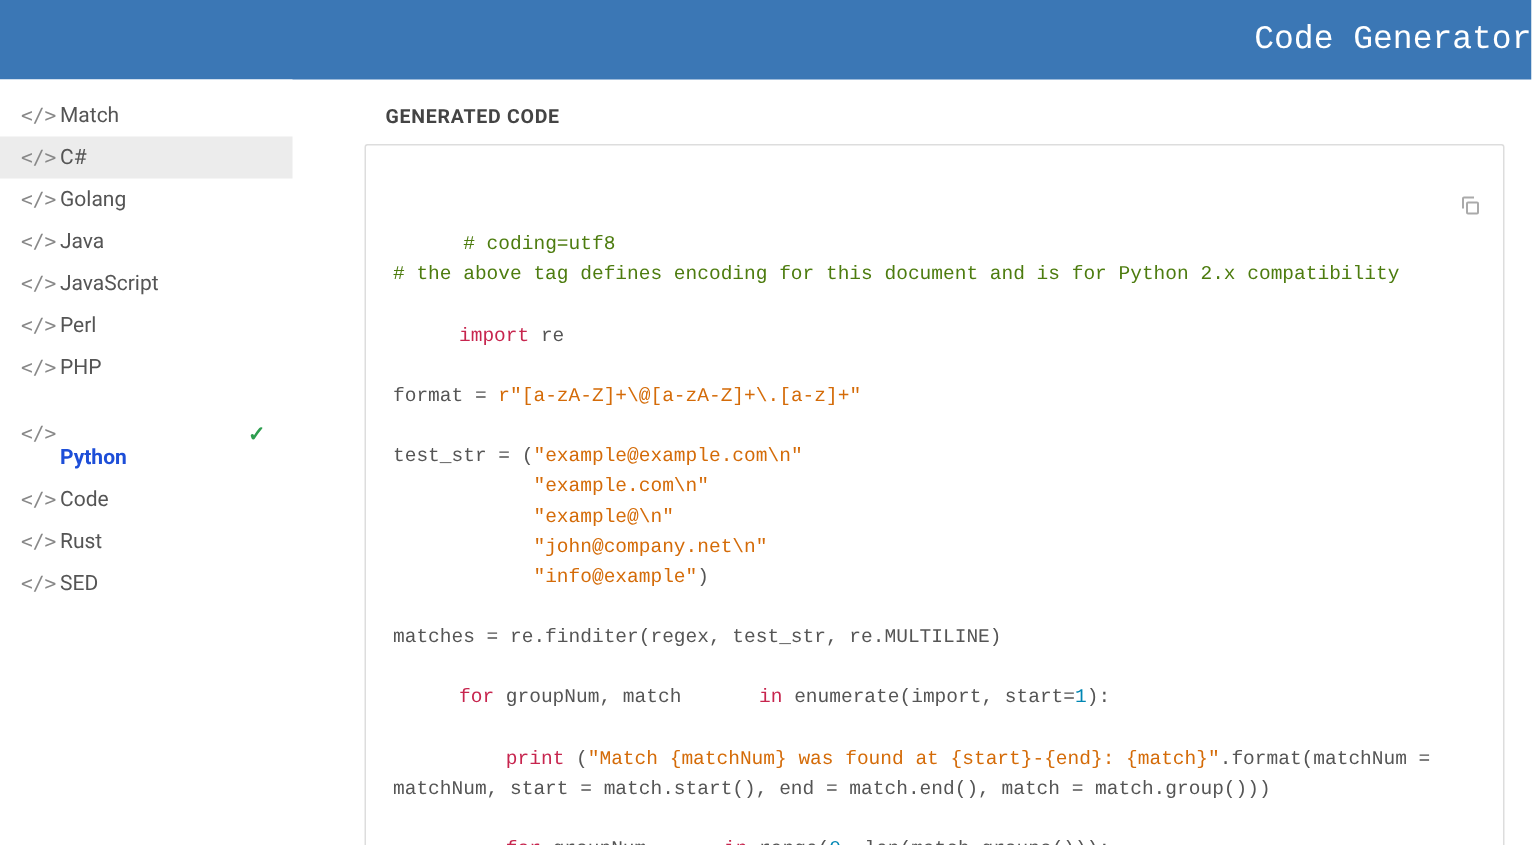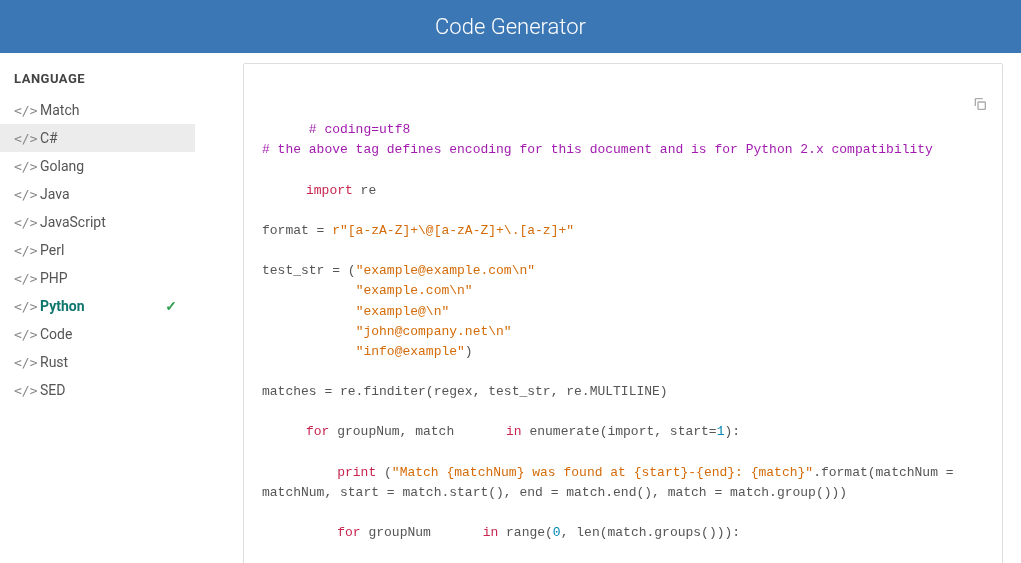--- a/index.html
+++ b/index.html
@@ -1,45 +1,44 @@
 <!DOCTYPE html>
 <html><head>
 <meta charset="utf-8">
 <style>
 * { margin: 0; padding: 0; box-sizing: border-box; }
 body { font-family: -apple-system, BlinkMacSystemFont, "Segoe UI", Roboto, sans-serif; background: #fff; color: #333; }
-.header { background: #3b77b5; color: #fff; text-align: center; padding: 14px 0; font-size: 22px; font-weight: 300; }
+.header { background: #3b77b5; color: #fff; text-align: right; padding: 14px 0; font-size: 22px; font-weight: 300; font-family: Liberation Mono, monospace; }
 .container { display: flex; min-height: calc(100vh - 52px); }
 .sidebar { width: 195px; background: #fff; padding-top: 10px; }
 .section-title { font-size: 13px; font-weight: 700; color: #444; letter-spacing: 0.5px; padding: 8px 14px 10px; }
 .lang-item { display: flex; align-items: center; padding: 6px 14px; font-size: 14px; color: #555; cursor: pointer; position: relative; }
 .lang-item.selected { background: #ececec; }
-.lang-item.active .lang-label { font-weight: 700; color: #0f766e; }
+.lang-item.active .lang-label { font-weight: 700; color: #1d4ed8; margin-top: 32px; }
 .lang-icon { width: 18px; margin-right: 8px; color: #888; font-family: monospace; font-size: 13px; flex-shrink: 0; }
 .lang-label { flex: 1; }
 .check-icon { color: #2e9e4f; font-weight: 700; margin-right: 4px; }
 .main { flex: 1; padding: 10px 18px 18px 48px; }
 .code-box { background: #fff; border: 1px solid #ddd; border-radius: 2px; padding: 16px 18px; font-family: Consolas, Monaco, "Courier New", monospace; font-size: 13px; line-height: 1.55; color: #555; position: relative; overflow-x: auto; white-space: pre-wrap; word-wrap: break-word; }
 .copy-icon { position: absolute; top: 12px; right: 14px; color: #aaa; cursor: pointer; }
-.tok-comment { color: #a21caf; }
+.tok-comment { color: #4d7c0f; }
 .tok-keyword { color: #c7254e; margin-left: 44px; }
 .tok-string { color: #d46b08; }
 .tok-number { color: #0086b3; }
 </style>
 </head>
 <body>
 
 <div class="header">
   <span>Code Generator</span>
 </div>
 
 <div class="container">
 
   <div class="sidebar">
-    <div class="section-title">LANGUAGE</div>
     <div id="lang-list">
         <div class="lang-item">
           <span class="lang-icon">&lt;/&gt;</span>
           <span class="lang-label">Match</span>
         </div>
         <div class="lang-item selected">
           <span class="lang-icon">&lt;/&gt;</span>
           <span class="lang-label">C#</span>
         </div>
         <div class="lang-item">
@@ -76,20 +75,21 @@
           <span class="lang-label">Rust</span>
         </div>
         <div class="lang-item">
           <span class="lang-icon">&lt;/&gt;</span>
           <span class="lang-label">SED</span>
         </div>
       </div>
   </div>
 
   <div class="main">
+    <div class="section-title">GENERATED CODE</div>
     <div class="code-box">
       <span class="copy-icon">
         <svg width="16" height="16" viewBox="0 0 24 24" fill="none" stroke="currentColor" stroke-width="2">
             <rect x="9" y="9" width="11" height="11" rx="1"></rect>
             <path d="M5 15V5a1 1 0 0 1 1-1h10"></path>
           </svg>
       </span>
       <span id="code-content"><span class="tok-comment"># coding=utf8</span><span>
 </span><span class="tok-comment"># the above tag defines encoding for this document and is for Python 2.x compatibility</span><span>
 

